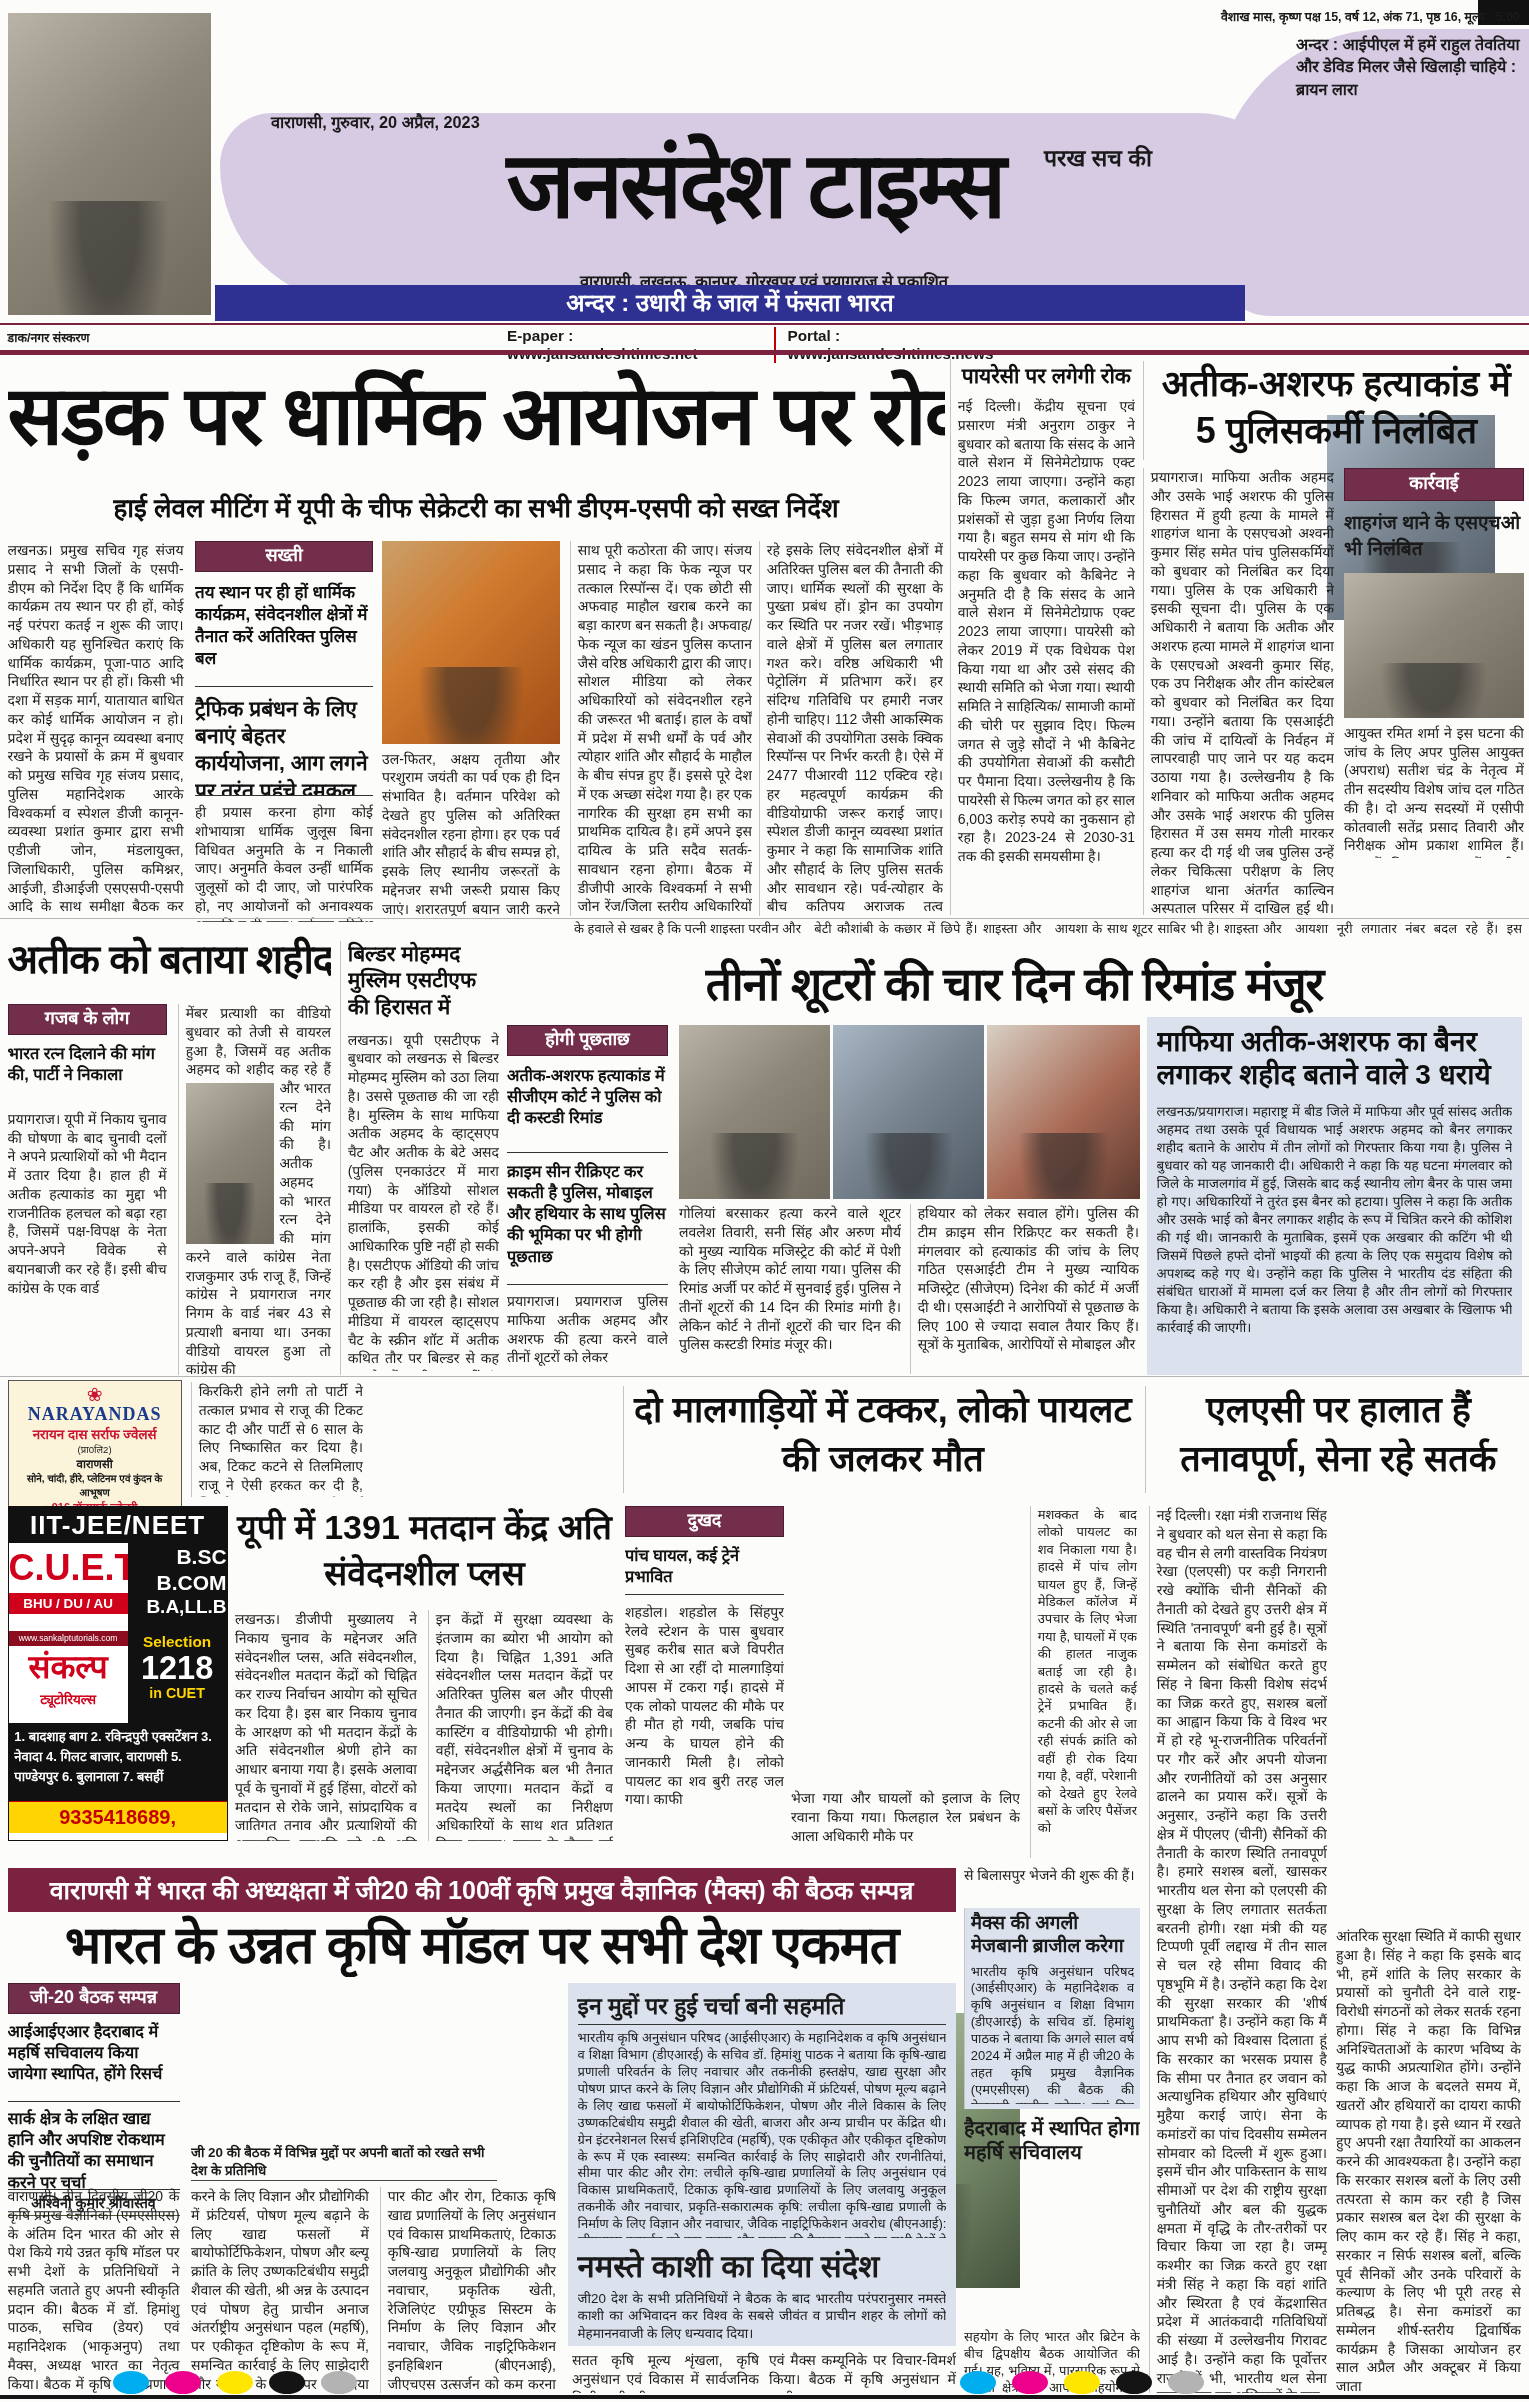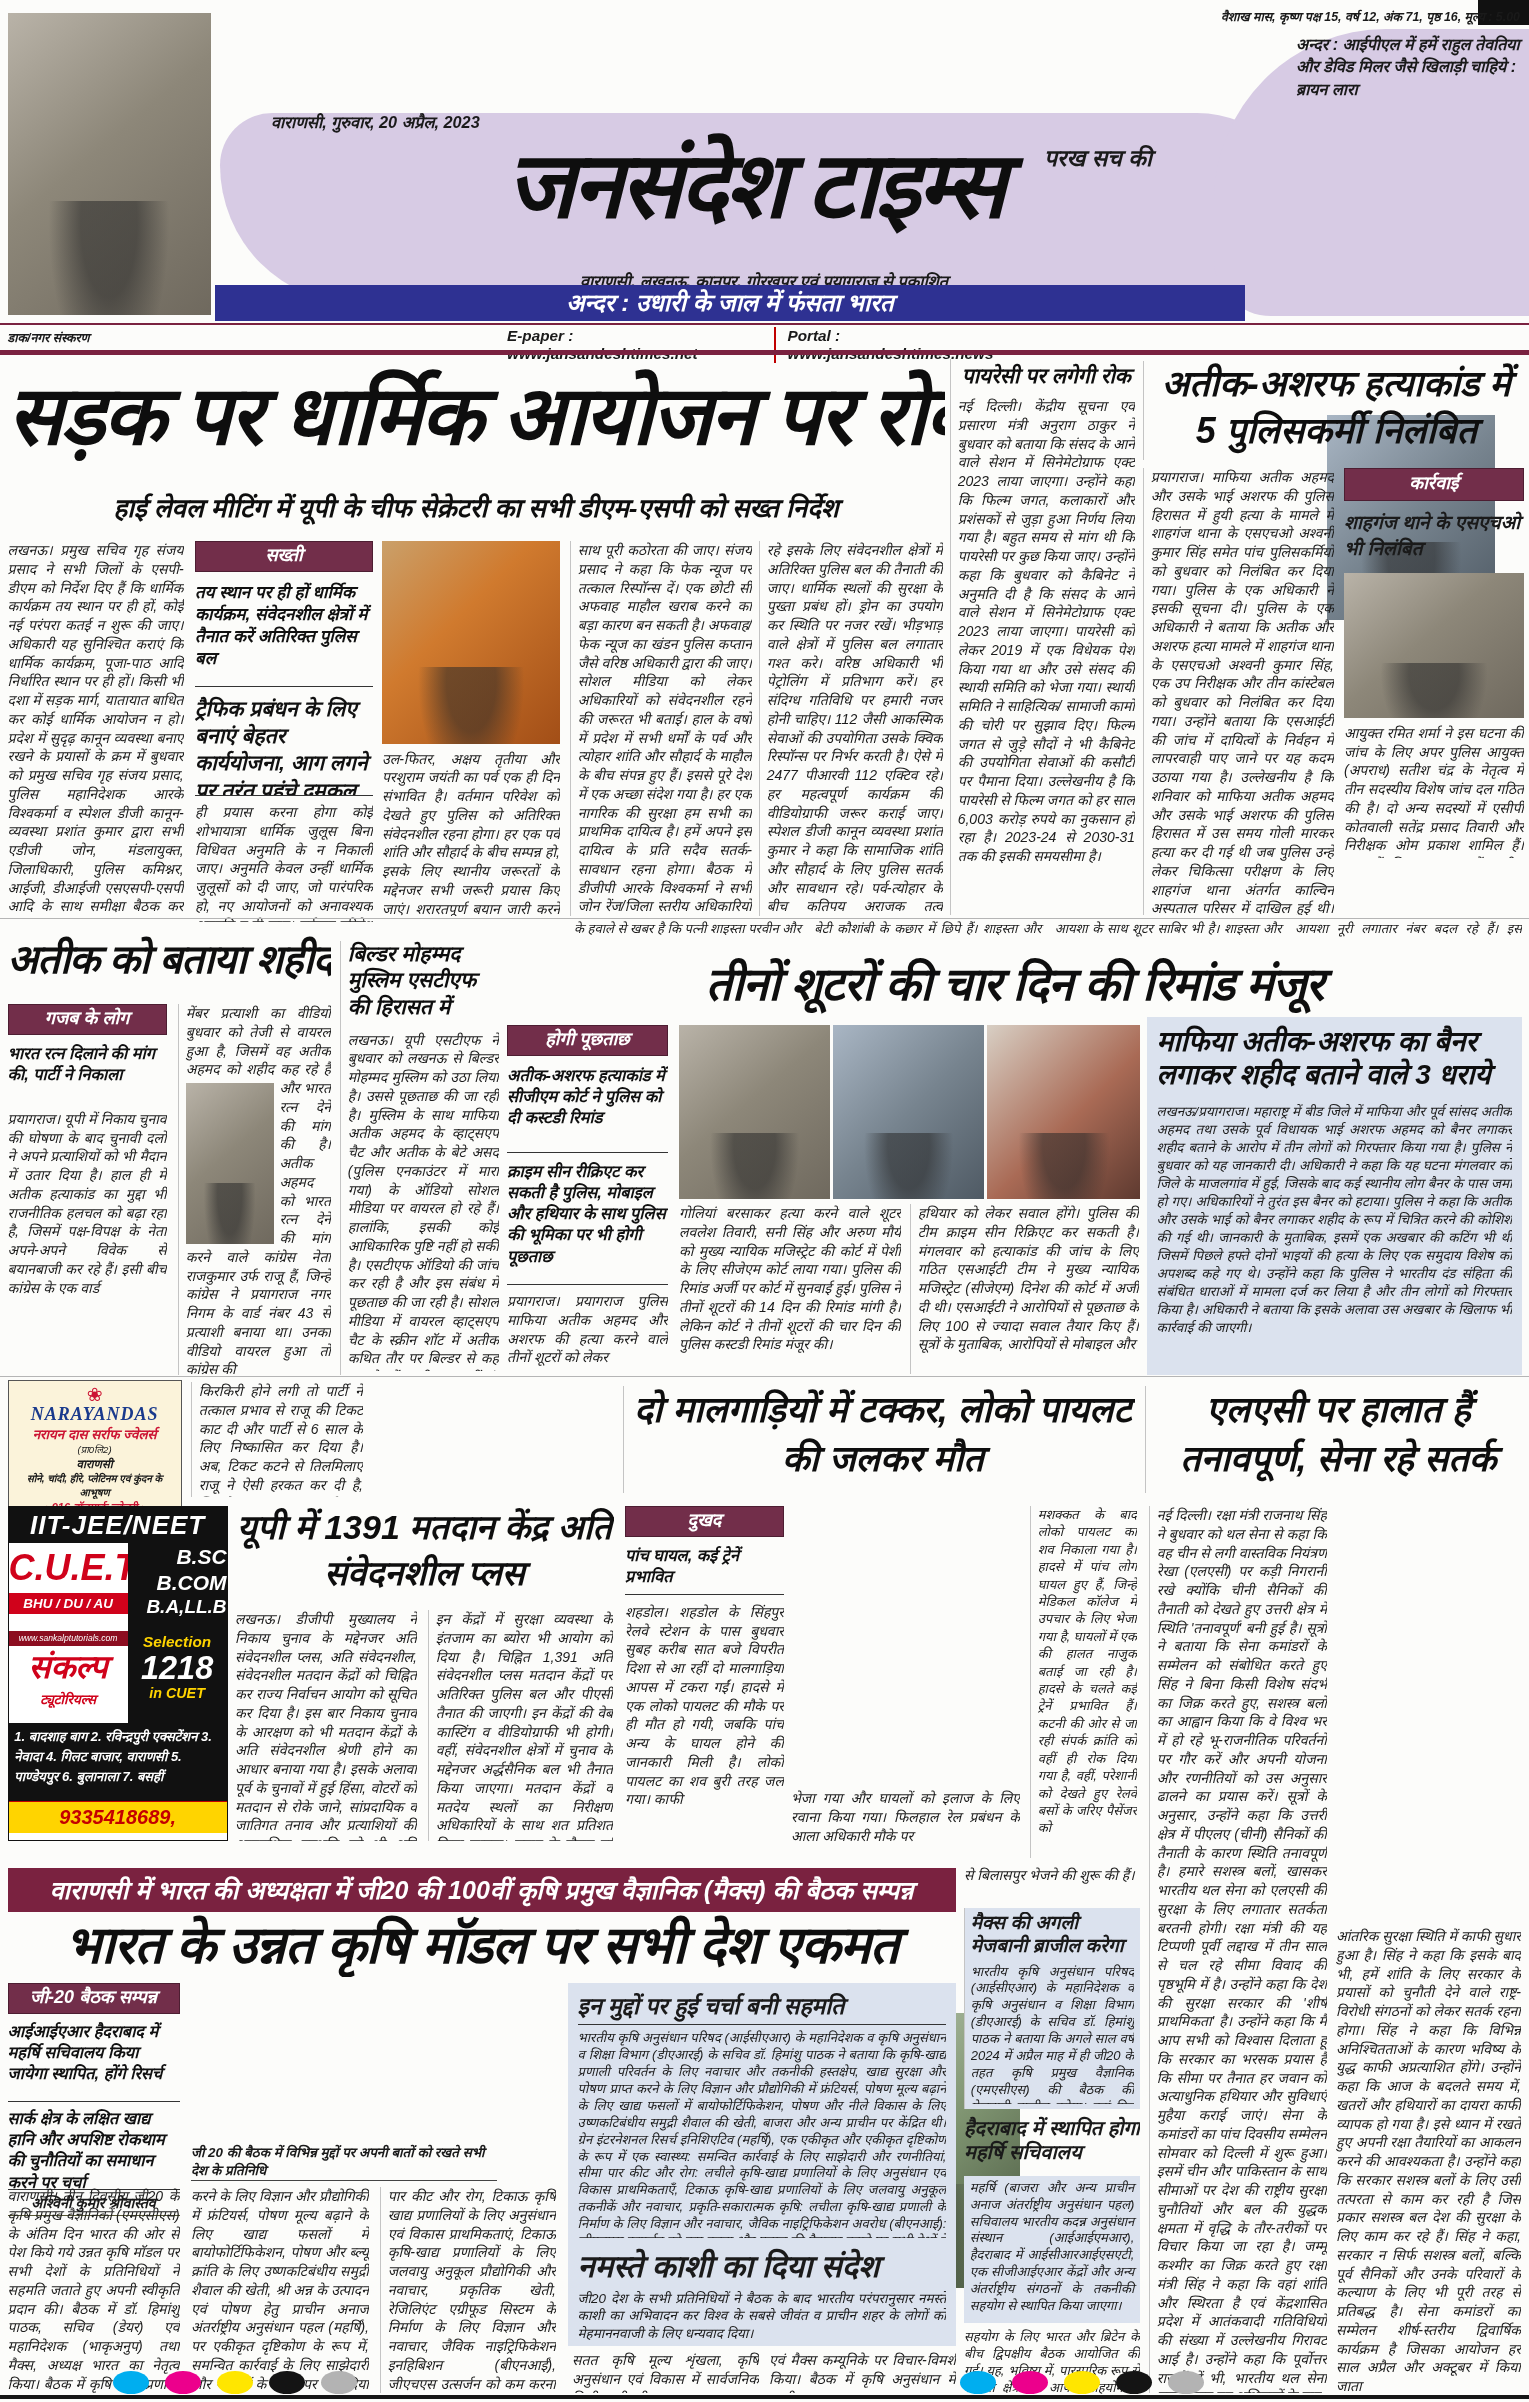--- a/index.html
+++ b/index.html
@@ -1,17 +1,17 @@
 <!DOCTYPE html>
 <html><head>
 <meta charset="utf-8">
 <style>
   html,body{margin:0;padding:0;background:#dedede;}
   .page{position:relative;width:1529px;height:2402px;margin:0 auto;background:#fcfcfa;
-        font-family:"Liberation Sans","DejaVu Sans",sans-serif;color:#1a1a1a;overflow:hidden;font-style:italic;}
+        font-family:"Liberation Sans","DejaVu Sans",sans-serif;color:#1a1a1a;overflow:hidden;}
   .abs{position:absolute;box-sizing:border-box;}
   .body-text{font-size:14px;line-height:1.34;text-align:justify;overflow:hidden;color:#1c1c1c;}
   .small-text{font-size:13px;line-height:1.3;text-align:justify;overflow:hidden;color:#1c1c1c;}
   .headline{font-weight:900;color:#0e0e0e;text-align:center;overflow:hidden;}
   .nowrap{white-space:nowrap;}
   .kicker{background:#722e4a;color:#fff;font-weight:bold;text-align:center;
           font-size:18px;line-height:1.5;border:1px solid #4d1e32;}
   .subpt{font-weight:bold;color:#111;font-size:16.3px;line-height:1.3;
          border-bottom:1.9px solid #333;padding-bottom:5.7px;overflow:hidden;}
   .vln{border-left:1px solid #c4c4c4;padding-left:6.7px;}
@@ -228,21 +228,20 @@
     <div class="small-text" style="margin-top:3.8px;height:71px;font-size:13.4px;">जी20 देश के सभी प्रतिनिधियों ने बैठक के बाद भारतीय परंपरानुसार नमस्ते काशी का अभिवादन कर विश्व के सबसे जीवंत व प्राचीन शहर के लोगों को मेहमाननवाजी के लिए धन्यवाद दिया।</div>
   </div>
   <div class="abs body-text" style="left:572px;top:2351px;width:187px;height:42px;">सतत कृषि मूल्य शृंखला, कृषि अनुसंधान एवं विकास में सार्वजनिक निजी भागीदारी</div>
   <div class="abs body-text" style="left:769px;top:2351px;width:187px;height:42px;">एवं मैक्स कम्यूनिके पर विचार-विमर्श किया। बैठक में कृषि अनुसंधान में भावी</div>
 
   <div class="abs panel-blue vln" style="left:964px;top:1908px;width:176px;height:201px;padding:3.8px 5.7px;">
     <div style="font-size:19px;font-weight:900;line-height:1.2;height:48px;overflow:hidden;">मैक्स की अगली मेजबानी ब्राजील करेगा</div>
     <div class="small-text" style="margin-top:3.8px;height:140px;">भारतीय कृषि अनुसंधान परिषद (आईसीएआर) के महानिदेशक व कृषि अनुसंधान व शिक्षा विभाग (डीएआरई) के सचिव डॉ. हिमांशु पाठक ने बताया कि अगले साल वर्ष 2024 में अप्रैल माह में ही जी20 के तहत कृषि प्रमुख वैज्ञानिक (एमएसीएस) की बैठक की मेजबानी ब्राजील करेगा। वहां फिर कृषि के प्रति नवीन मुद्दों पर चर्चा होगी।</div>
   </div>
   <div class="abs" style="left:964px;top:2116px;width:176px;height:55px;font-size:20px;font-weight:900;line-height:1.2;overflow:hidden;">हैदराबाद में स्थापित होगा महर्षि सचिवालय</div>
-  <div class="abs panel-blue small-text" style="left:964px;top:2176px;width:176px;height:147px;padding:3.8px 5.7px;">महर्षि (बाजरा और अन्य प्राचीन अनाज अंतर्राष्ट्रीय अनुसंधान पहल) सचिवालय भारतीय कदन्न अनुसंधान संस्थान (आईआईएमआर), हैदराबाद में आईसीआरआईएसएटी, एक सीजीआईएआर केंद्रों और अन्य अंतर्राष्ट्रीय संगठनों के तकनीकी सहयोग से स्थापित किया जाएगा।</div>
   <div class="abs small-text" style="left:964px;top:2329px;width:176px;height:65px;">सहयोग के लिए भारत और ब्रिटेन के बीच द्विपक्षीय बैठक आयोजित की गई। यह, भविष्य में, पारस्परिक रूप से सहमत क्षेत्रों पर आपसी सहयोग के लिए प्रारंभिक चर्चा थी। जिसे दोनों देश आने वाले समय में मूर्त रूप देंगे।</div>
 
   <div class="abs" style="left:0;top:2395px;width:1529px;height:3.8px;background:#161616;"></div>
   <div class="abs" style="left:113px;top:2371px;">
     <span class="dot" style="background:#00aeef;"></span>
     <span class="dot" style="background:#ec008c;"></span>
     <span class="dot" style="background:#ffe600;"></span>
     <span class="dot" style="background:#141414;"></span>
     <span class="dot" style="background:#b3b3b3;"></span>
   </div>

